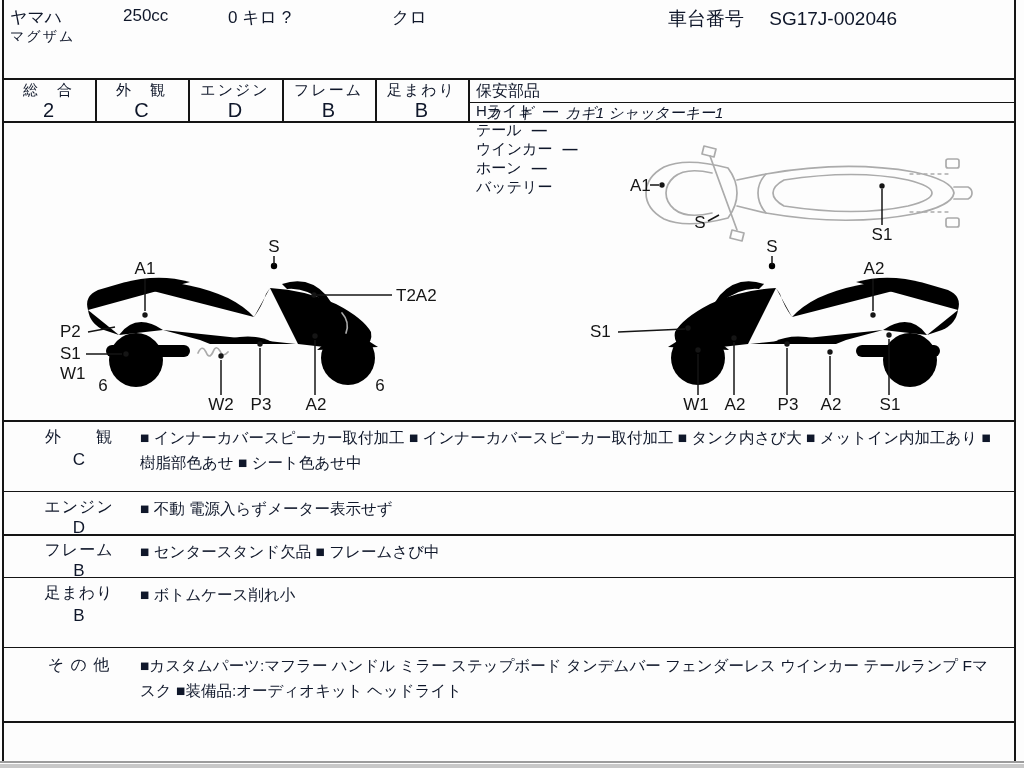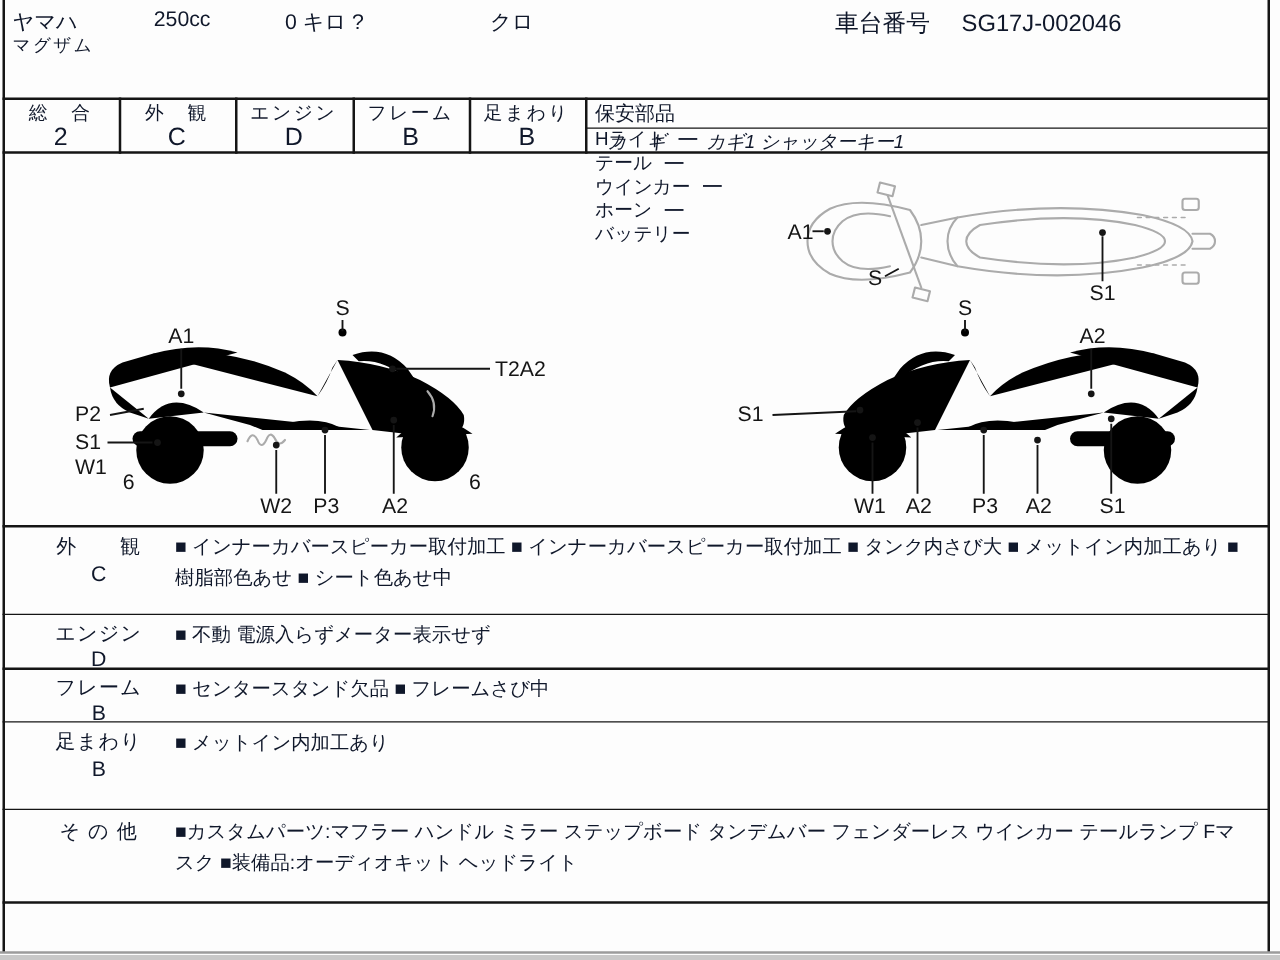--- a/index.html
+++ b/index.html
@@ -262,20 +262,20 @@
     <div class="ctext" style="top:496px;">■ 不動 電源入らずメーター表示せず</div>
   </div>
   <div class="crow">
     <div class="clabel" style="top:540px;">フレーム</div>
     <div class="cgrade" style="top:561px;">B</div>
     <div class="ctext" style="top:539px;">■ センタースタンド欠品 ■ フレームさび中</div>
   </div>
   <div class="crow">
     <div class="clabel" style="top:583px;">足まわり</div>
     <div class="cgrade" style="top:606px;">B</div>
-    <div class="ctext" style="top:582px;">■ メットイン内加工あり</div>
+    <div class="ctext" style="top:582px;">■ ボトムケース削れ小</div>
   </div>
   <div class="crow">
     <div class="clabel" style="top:655px;">そ の 他</div>
     <div class="ctext" style="top:653px;">■カスタムパーツ:マフラー ハンドル ミラー ステップボード タンデムバー フェンダーレス ウインカー テールランプ Fマスク ■装備品:オーディオキット ヘッドライト</div>
   </div>
 
 </div>
 
 </body></html>

